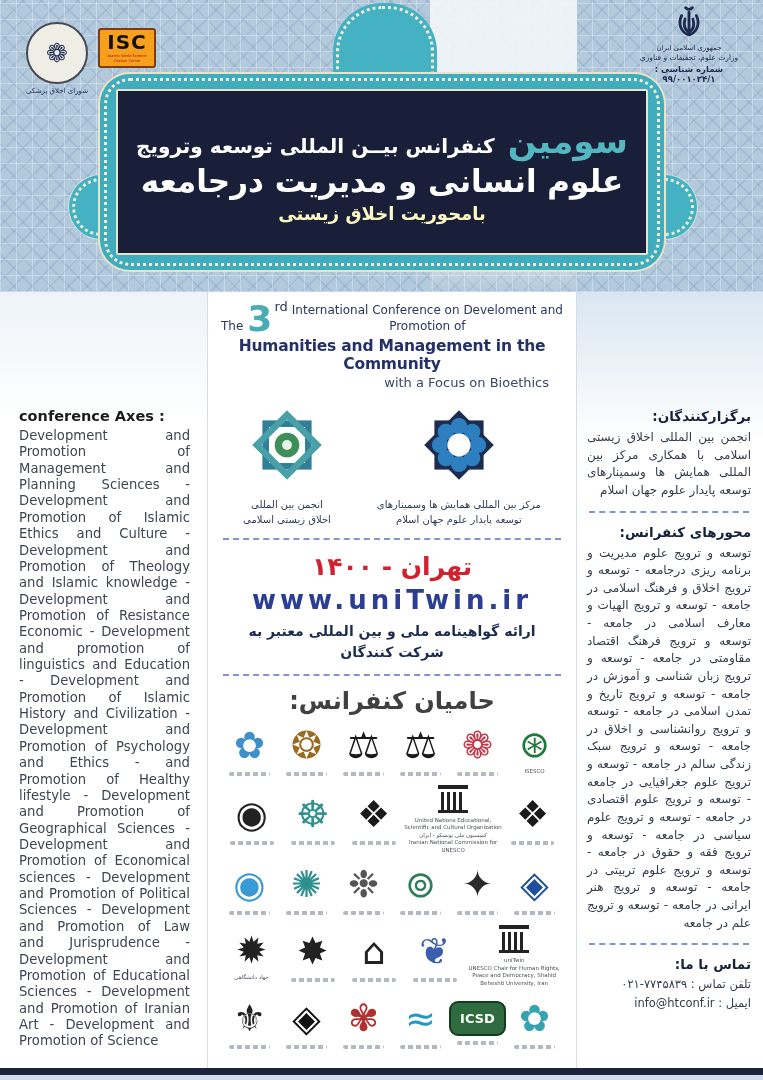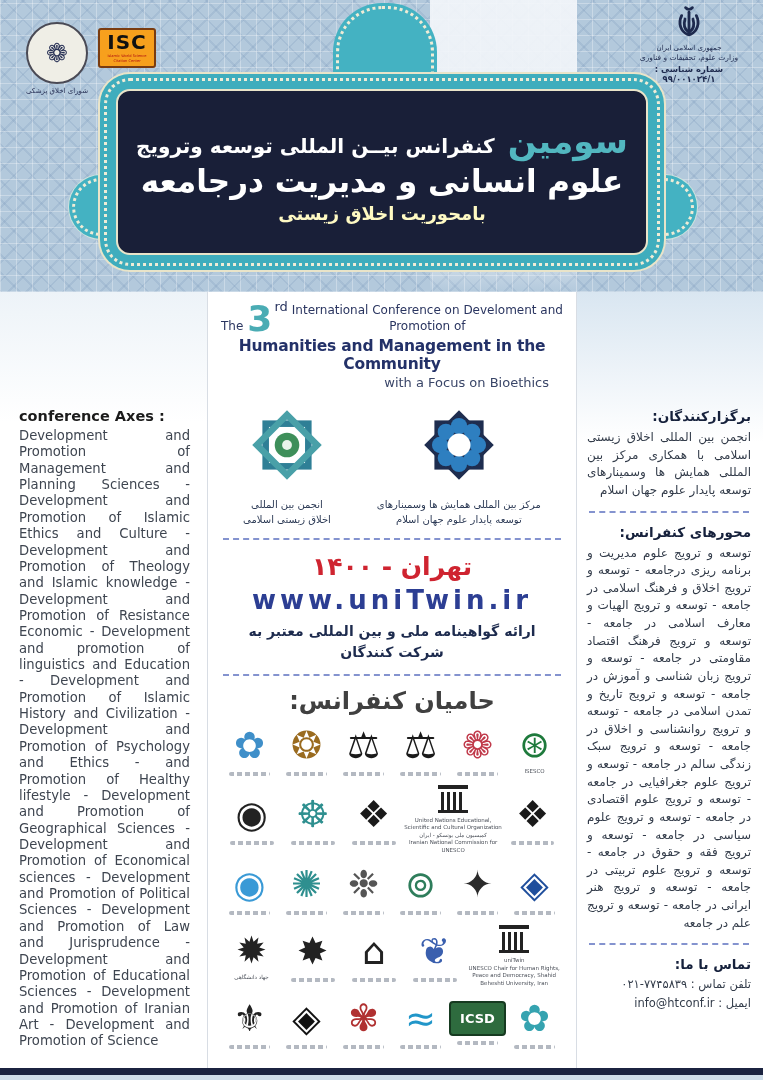--- a/index.html
+++ b/index.html
@@ -35,21 +35,21 @@
 
   
   .medallion{position:absolute;border-radius:50%;background:#44b2c2;border:3px dotted #f0ecd6;
       box-shadow:0 0 0 3px #44b2c2, 0 0 0 4px #cfe3dd;}
   .medallion.left{left:72px;top:178px;width:52px;height:52px;}
   .medallion.right{left:636px;top:178px;width:52px;height:52px;}
   .crown{position:absolute;left:336px;top:6px;width:92px;height:74px;background:#44b2c2;
       border:3px dotted #f0ecd6;border-radius:46px 46px 14px 14px;box-shadow:0 0 0 3px #44b2c2;}
   .banner-frame{position:absolute;left:104px;top:78px;width:556px;height:188px;border-radius:26px;
       background:#3fadbd;border:3px dotted #f0ecd6;box-shadow:0 0 0 4px #3fadbd,0 0 0 6px #e9e4c9;box-sizing:border-box;}
-  .banner{position:absolute;left:116px;top:89px;width:532px;height:166px;border-radius:14px;
+  .banner{position:absolute;left:116px;top:89px;width:532px;height:166px;border-radius:2px;
       background:#191f38;border:2px solid #e9e4c9;box-sizing:border-box;direction:rtl;
       display:flex;flex-direction:column;justify-content:center;align-items:center;gap:2px;}
   .banner-l1{white-space:nowrap;color:#ffffff;font-size:20px;font-weight:bold;}
   .banner-l1 .hl{color:#52b7c0;font-size:34px;font-weight:bold;margin-left:6px;}
   .banner-l2{color:#ffffff;font-size:31px;font-weight:bold;white-space:nowrap;}
   .banner-l3{color:#fef9c3;font-size:18px;font-weight:bold;margin-top:2px;}
 
   
   .left-col{position:absolute;left:0;top:292px;width:207px;height:776px;box-sizing:border-box;
       padding:116px 17px 0 19px;background:linear-gradient(#edf3f8,#ffffff 130px);}
@@ -86,21 +86,21 @@
 
   .sponsors-heading{direction:rtl;font-size:24px;font-weight:bold;color:#404040;margin:0 0 2px 0;}
   .sp-row{display:flex;justify-content:space-around;align-items:center;margin-top:3px;min-height:64px;}
   .sponsor{flex:1;display:flex;flex-direction:column;align-items:center;justify-content:flex-end;min-width:0;}
   .sponsor.unesco-cell{flex:1.6;}
   .sp-glyph{font-size:37px;line-height:42px;}
   .sp-glyph.unesco{width:30px;height:24px;border-top:4px solid #222;position:relative;margin-bottom:2px;}
   .sp-glyph.unesco::before{content:"";position:absolute;left:3px;right:3px;top:3px;bottom:3px;
       background:repeating-linear-gradient(90deg,#222 0 3px,transparent 3px 6px);}
   .sp-glyph.unesco::after{content:"";position:absolute;left:0;right:0;bottom:0;height:3px;background:#222;}
-  .sp-badge{color:#fff;font-weight:bold;font-size:13px;padding:8px 9px;border:2px solid #163a20;border-radius:4px;}
+  .sp-badge{color:#fff;font-weight:bold;font-size:13px;padding:8px 9px;border:2px solid #163a20;border-radius:9px;}
   .sp-caps{margin-top:2px;width:100%;}
   .sp-cap{font-size:5.5px;line-height:1.35;color:#4a4f58;}
   .sp-cap.scribble{height:4px;width:72%;margin:3px auto 0;border-radius:2px;opacity:.65;
       background:repeating-linear-gradient(90deg,#8b93a0 0 5px,transparent 5px 8px);}
 
   .bottom-bar{position:absolute;left:0;top:1068px;width:763px;height:7px;background:#1b2340;}
   .bottom-ground{position:absolute;left:0;top:1075px;width:763px;height:5px;background:#cfdde9;}
 </style>
 </head>
 <body>

